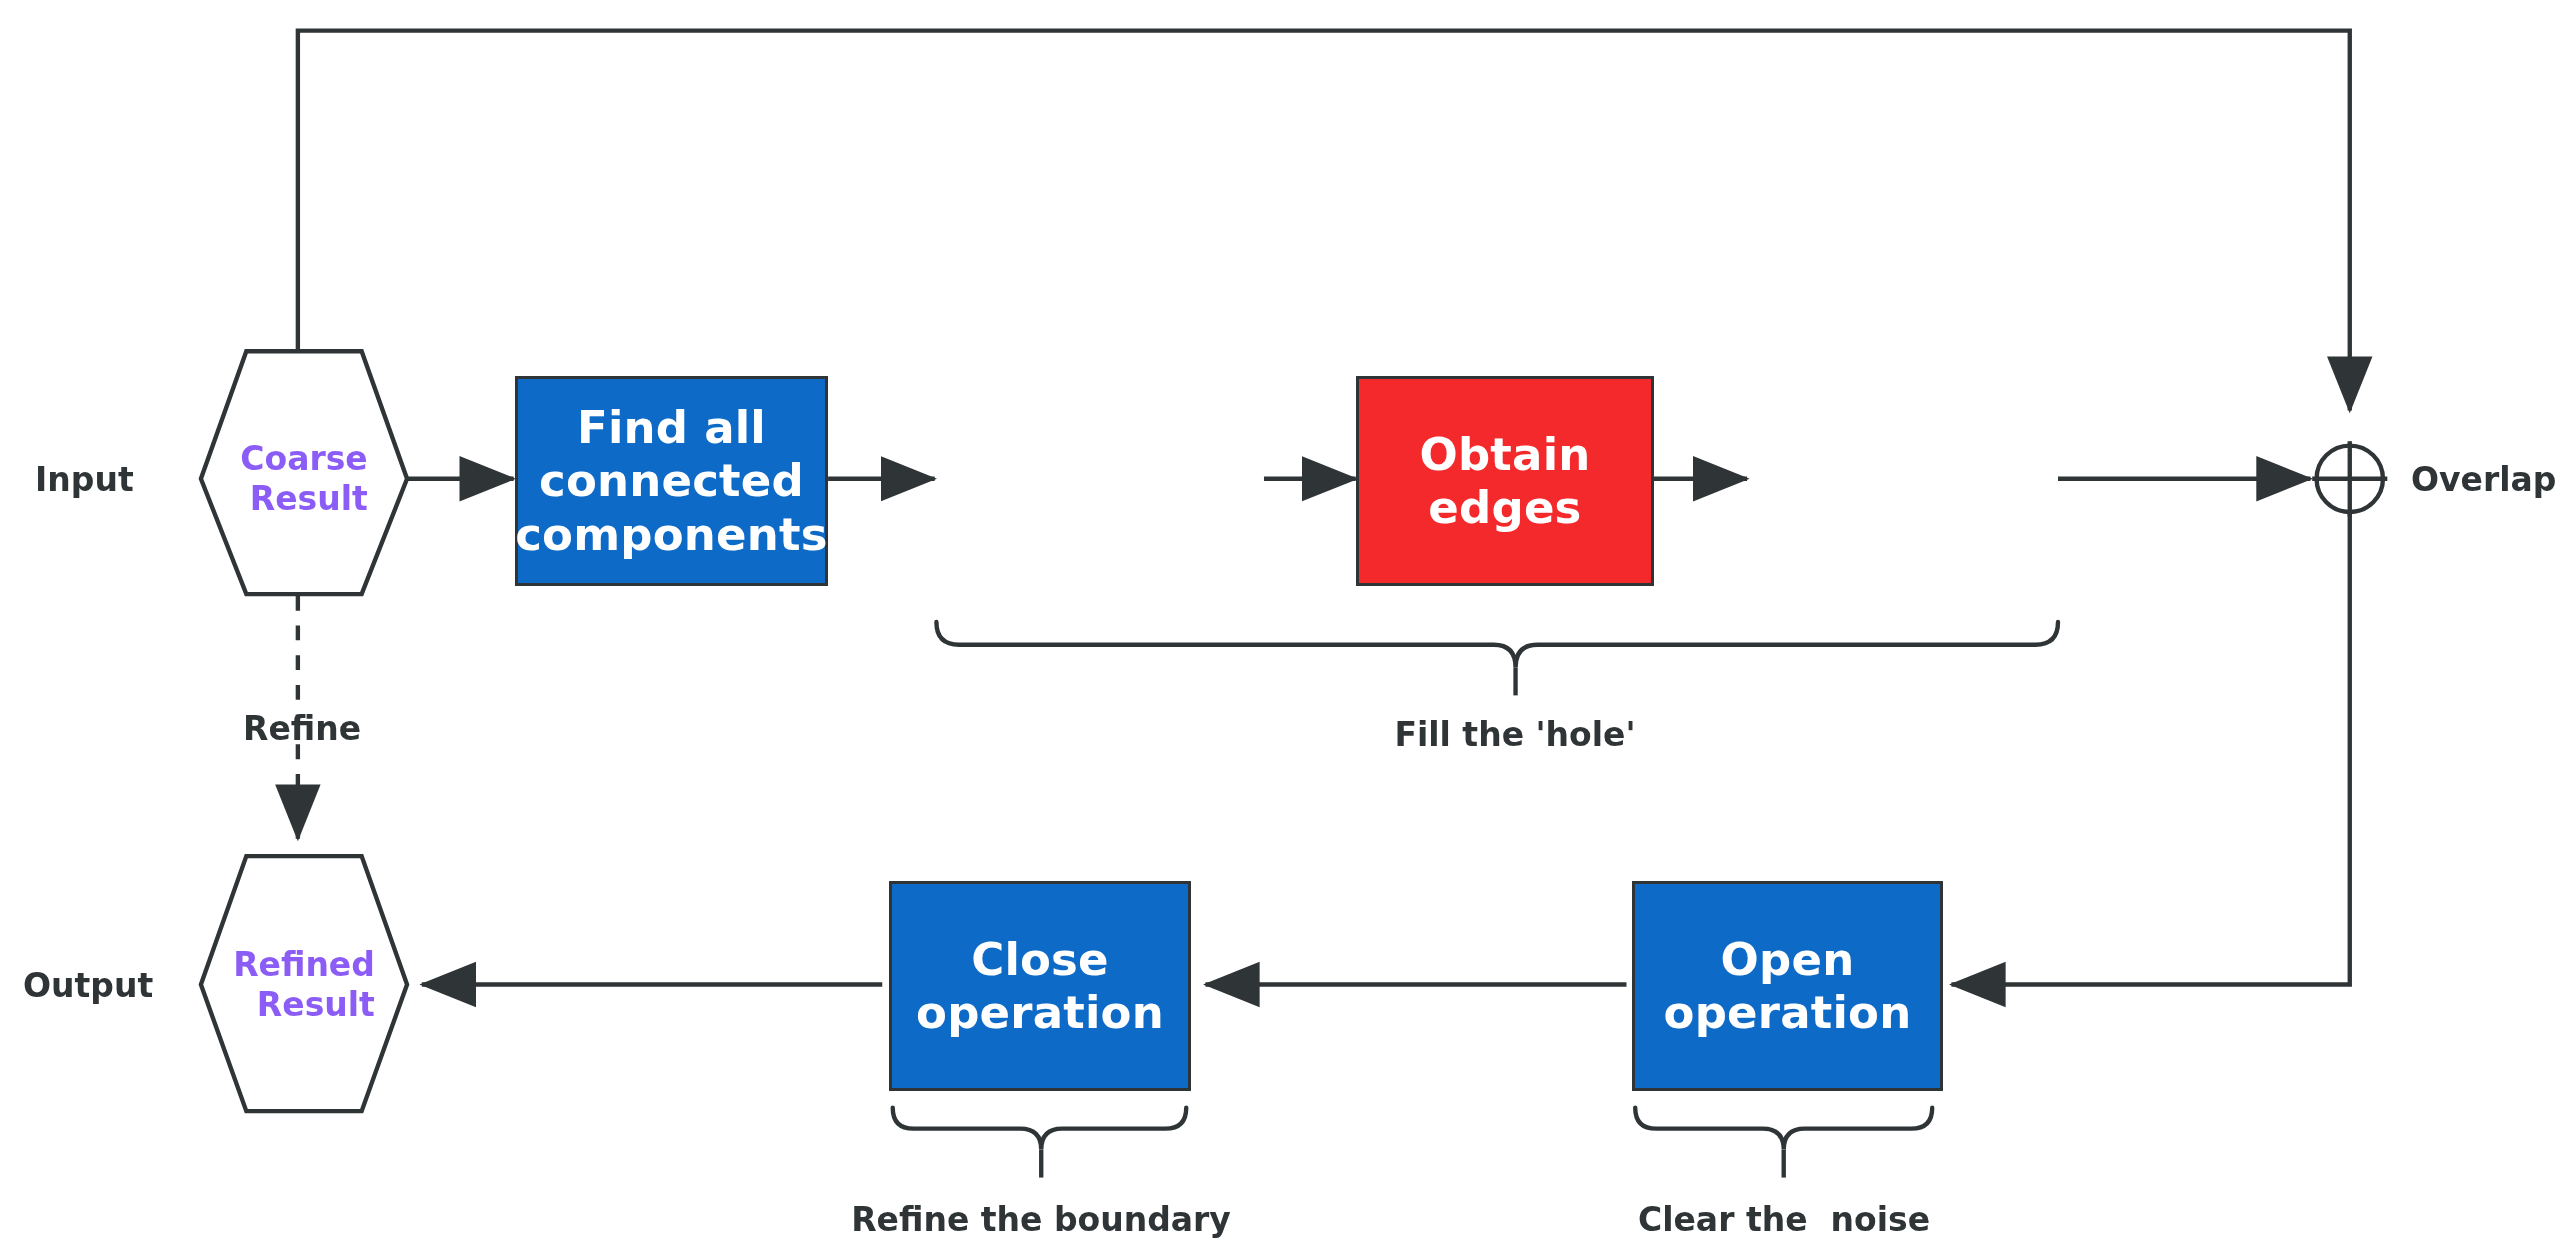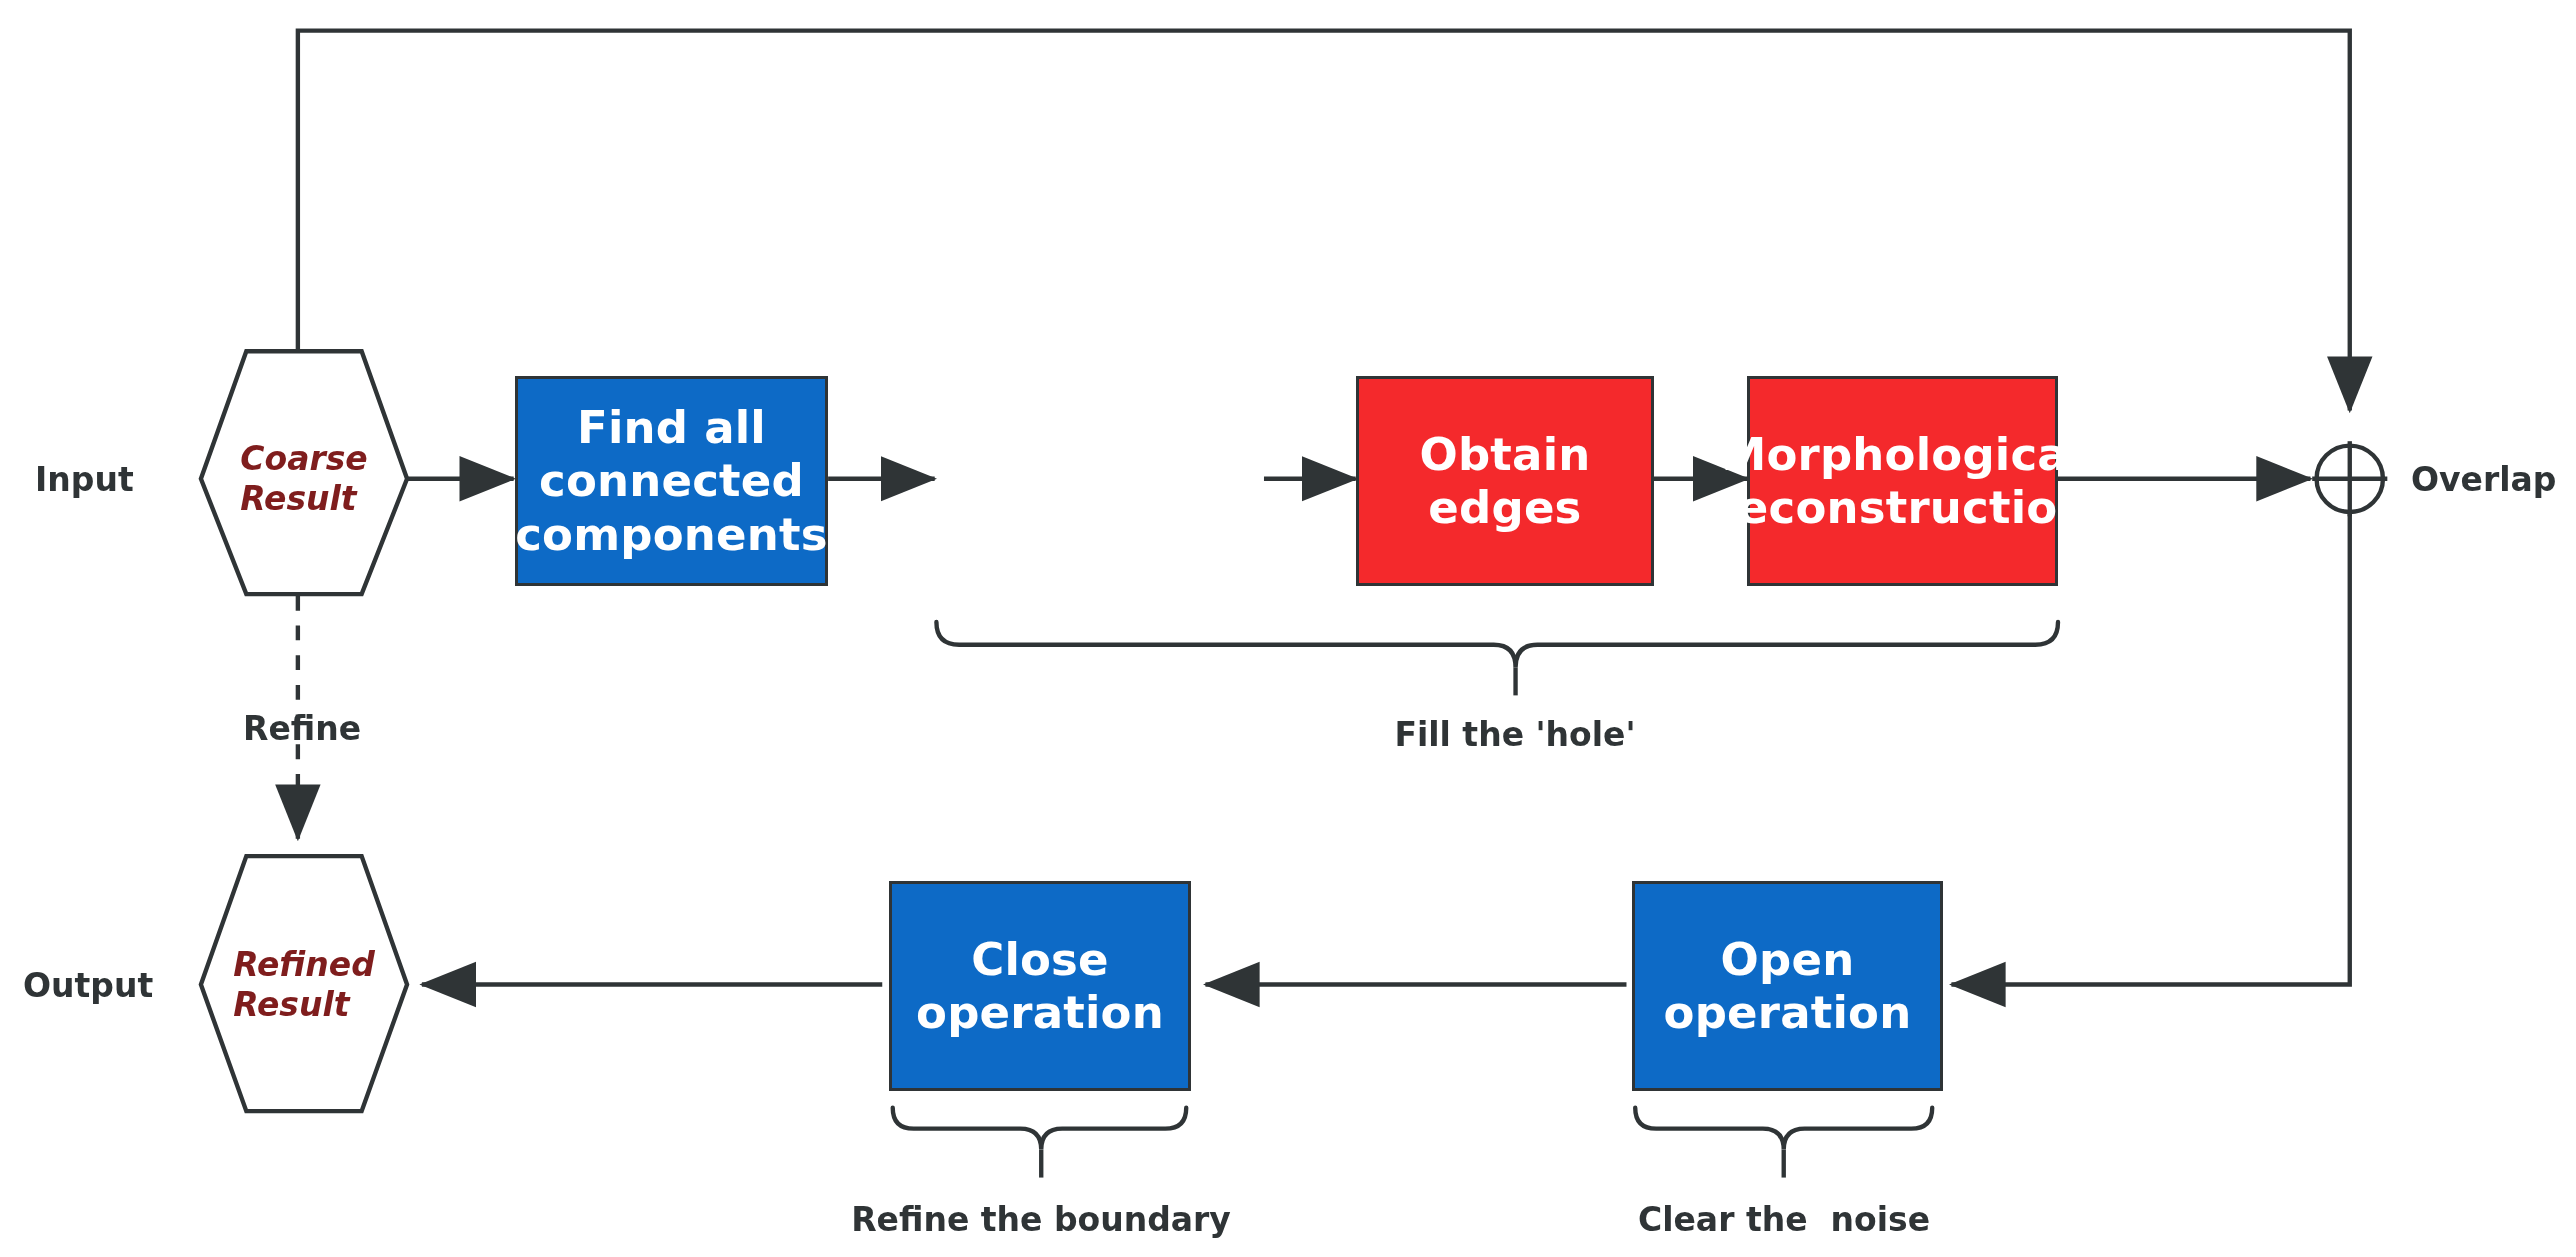--- a/index.html
+++ b/index.html
@@ -41,29 +41,28 @@
   }
   .nodebox.blue { background: #0d6ac6; }
   .nodebox.red  { background: #f4292c; }
   .nodebox .lbl { display: block; padding: 0 7px; white-space: pre-line; }
 
   .hexlabel {
     position: absolute;
     display: flex;
     align-items: center;
     justify-content: center;
-    text-align: left;
-    color: #7f1d1d;
+    text-align: right;
+    color: #8b5cf6;
     font-weight: bold;
     font-size: 33px;
     line-height: 1.2;
     font-family: "DejaVu Sans", sans-serif;
     white-space: pre-line;
     pointer-events: none;
-    font-style: italic;
   }
 
   .plain {
     position: absolute;
     color: #2f3436;
     font-weight: bold;
     font-size: 33px;
     font-family: "DejaVu Sans", sans-serif;
     white-space: pre;
   }
@@ -136,24 +135,20 @@
 connected
 components</span>
   </div>
 
 
   <div class="nodebox red" style="left:1356px; top:376px; width:298px; height:210px;">
     <span class="lbl">Obtain
 edges</span>
   </div>
 
-  <div class="nodebox red" style="left:1747px; top:376px; width:311px; height:210px;">
-    <span class="lbl">Morphological
-reconstruction</span>
-  </div>
 
   <div class="nodebox blue" style="left:889px; top:881px; width:302px; height:210px;">
     <span class="lbl">Close
 operation</span>
   </div>
 
   <div class="nodebox blue" style="left:1632px; top:881px; width:311px; height:210px;">
     <span class="lbl">Open
 operation</span>
   </div>

